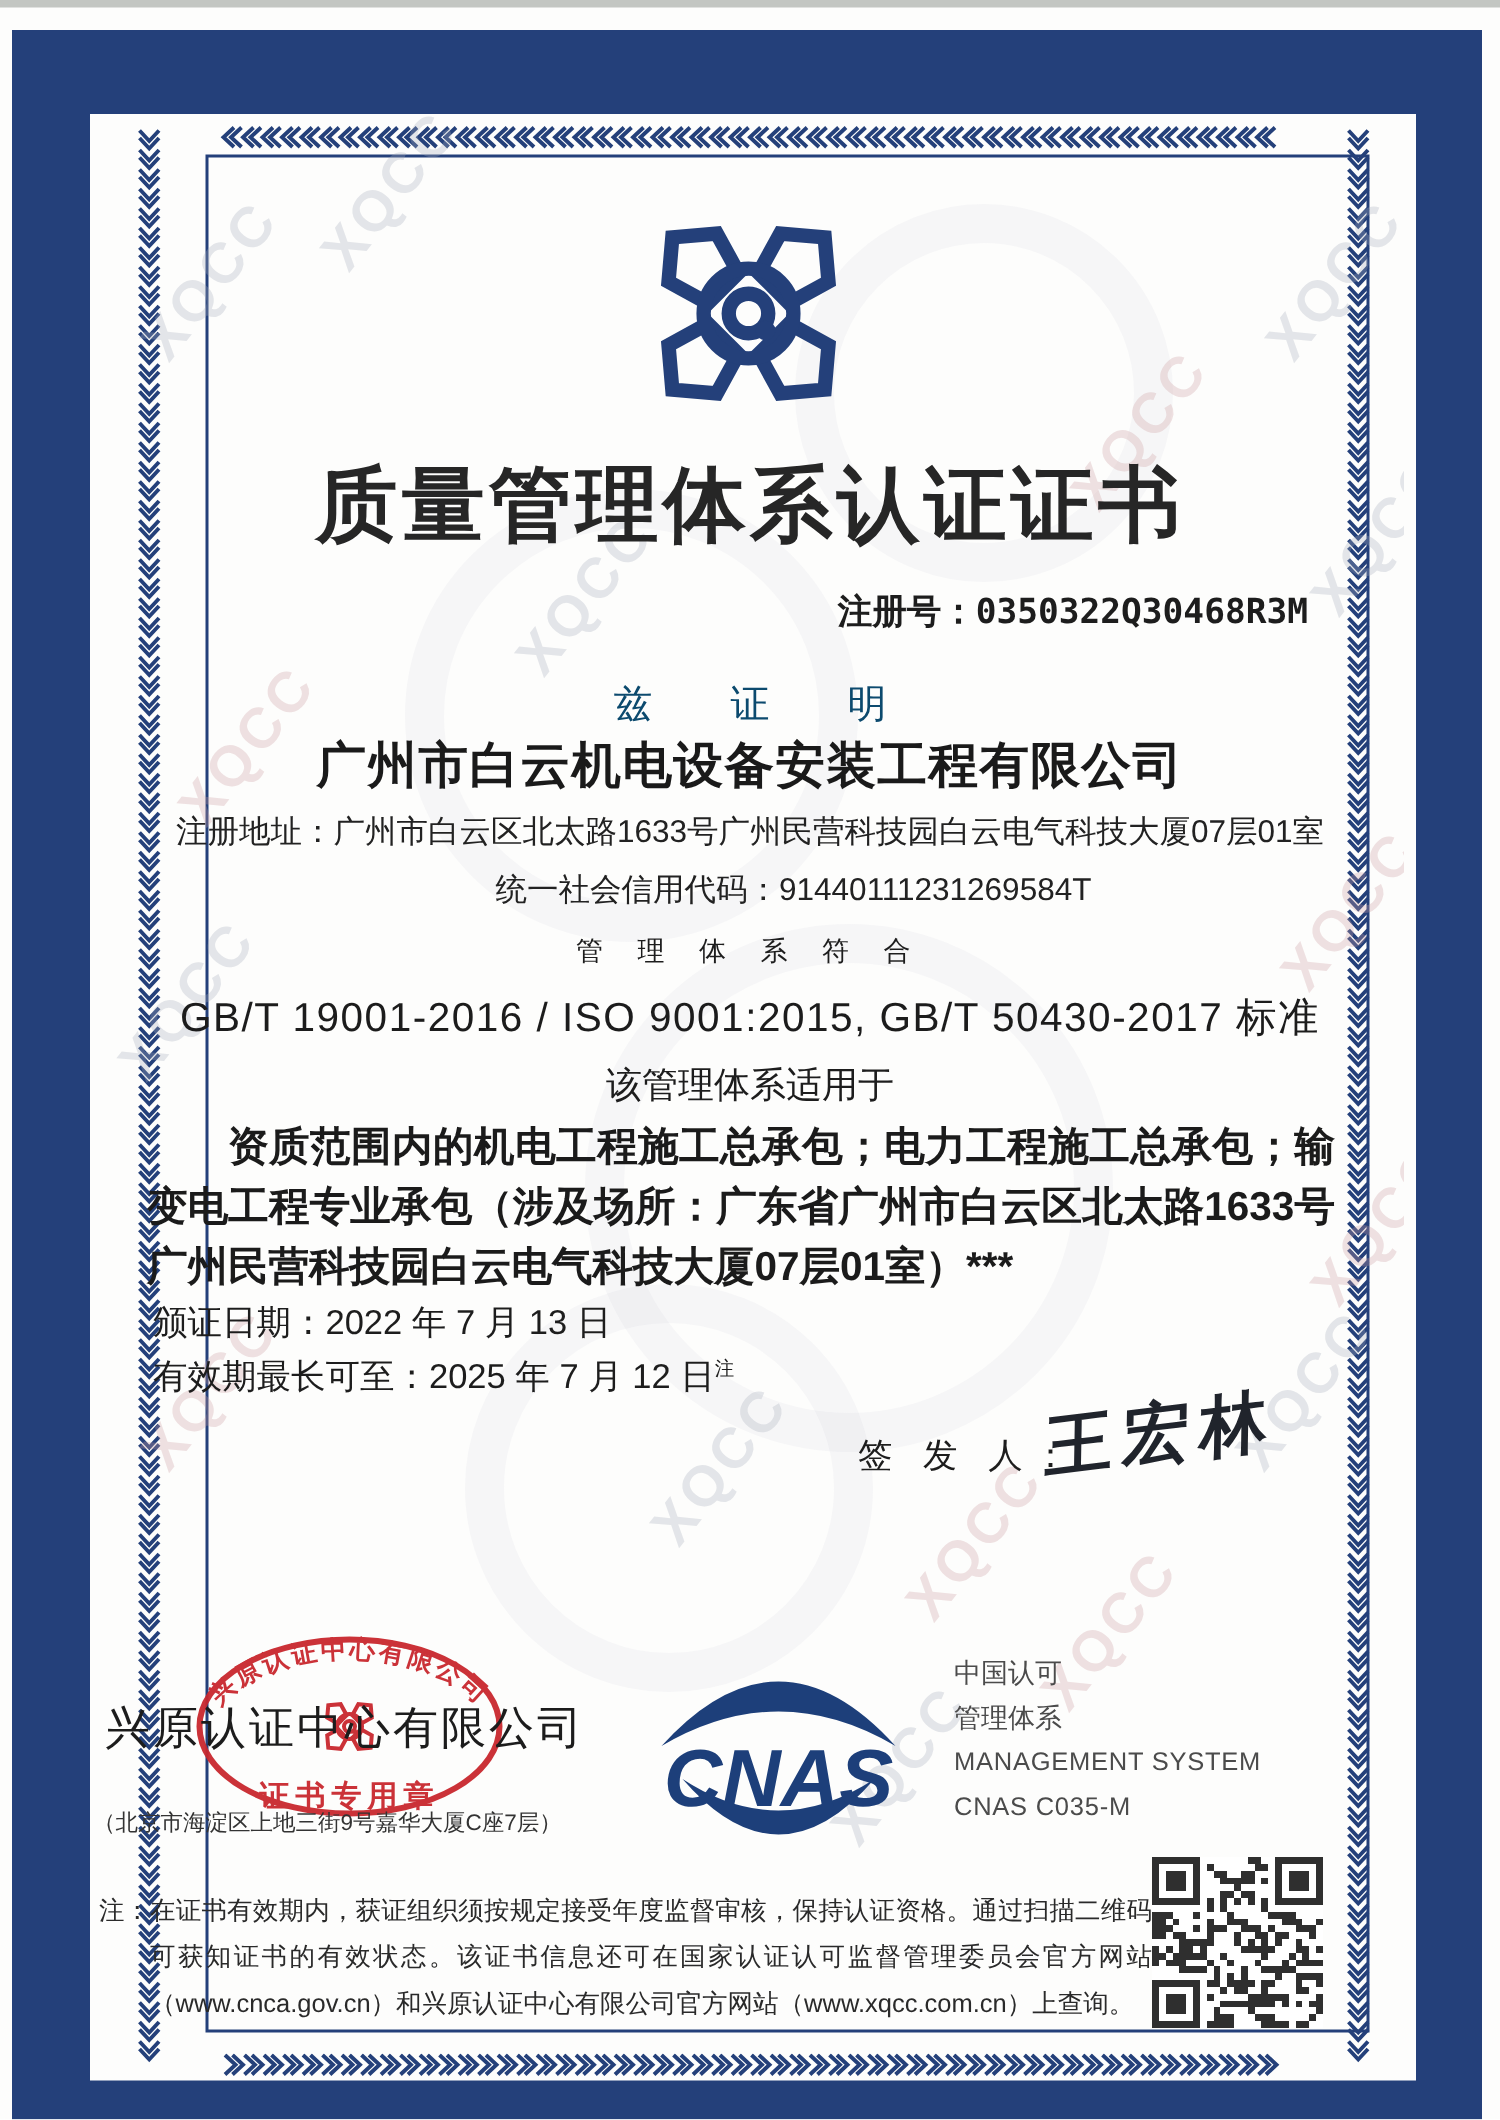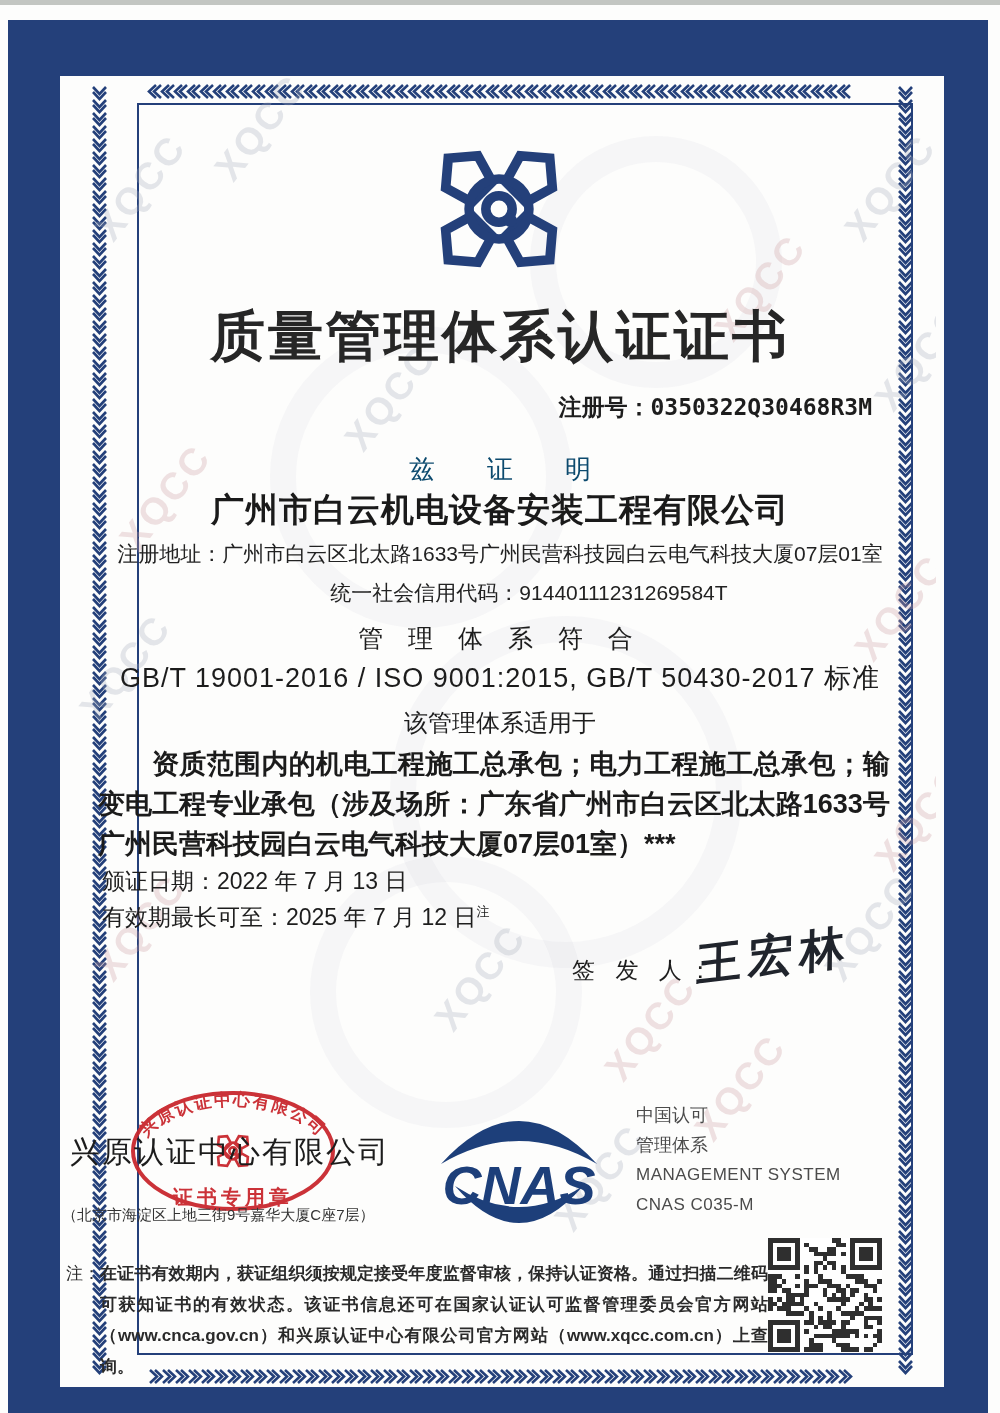--- a/index.html
+++ b/index.html
@@ -23,41 +23,41 @@
   .content{position:absolute;left:0;top:0;width:1000px;height:1413px;z-index:2;}
   .abs{position:absolute;}
   .ctr{left:0;width:1000px;text-align:center;}
   .title{top:300px;font-size:55px;font-weight:bold;letter-spacing:3px;color:#262626;}
   .reg{top:392px;right:128px;left:auto;width:auto;font-size:23px;font-weight:bold;color:#1d1d1d;}
   .reg .num{font-family:"DejaVu Sans Mono",monospace;letter-spacing:0px;}
   .certify{top:452px;font-size:26px;color:#0c4a6e;}
   .company{top:488px;font-size:33px;font-weight:bold;color:#1a1a1a;letter-spacing:1px;}
   .addr{top:540px;font-size:21px;color:#222;}
   .code{top:579px;font-size:21px;color:#222;margin-left:29px;}
-  .conform{top:622px;font-size:25px;letter-spacing:9px;color:#1d1d1d;}
+  .conform{top:622px;font-size:18px;letter-spacing:9px;color:#1d1d1d;}
   .standards{top:660px;font-size:27px;font-weight:normal;letter-spacing:1px;color:#1c1c1c;}
   .scope-h{top:707px;font-size:24px;color:#1d1d1d;}
   .scope{top:744px;left:98px;width:792px;font-size:27px;font-weight:bold;line-height:40px;
          text-align:justify;text-indent:2em;color:#1b1b1b;}
   .d1{top:866px;left:102px;font-size:23px;color:#1d1d1d;}
   .d2{top:902px;left:102px;font-size:23px;color:#1d1d1d;}
   .d2 sup{font-size:13px;}
   .signer{top:955px;left:572px;font-size:23px;letter-spacing:7px;color:#1d1d1d;}
   .signature{top:926px;left:696px;font-size:45px;font-weight:bold;color:#20242c;
              transform:rotate(-7deg) skewX(-8deg);letter-spacing:7px;}
   
   .stamp{left:126px;top:1088px;mix-blend-mode:multiply;opacity:0.95;}
   .issuer-name{left:70px;top:1132px;font-size:30px;letter-spacing:2px;color:#1c1c1c;}
   .issuer-addr{left:62px;top:1206px;font-size:15px;color:#333;}
   .cnas-logo{left:428px;top:1092px;}
   .cnas-text{left:636px;top:1100px;font-size:18px;line-height:30px;color:#4b4b4b;}
   .cnas-text .en{font-size:17px;letter-spacing:0.5px;}
   .note{top:1258px;left:66px;width:702px;font-size:17px;line-height:31px;color:#2a2a2a;display:flex;}
   .note .lbl{flex:0 0 34px;}
-  .note .txt{flex:1;text-align:justify;font-weight:bold;}
+  .note .txt{flex:1;text-align:justify;}
   .qr{left:768px;top:1238px;width:114px;height:114px;}
 </style>
 </head>
 <body>
 
 <div class="page">
 
   <svg width="0" height="0" style="position:absolute" aria-hidden="true">
     <defs>
       <symbol id="xqcc-logo" viewBox="-6 -6 132 132">

